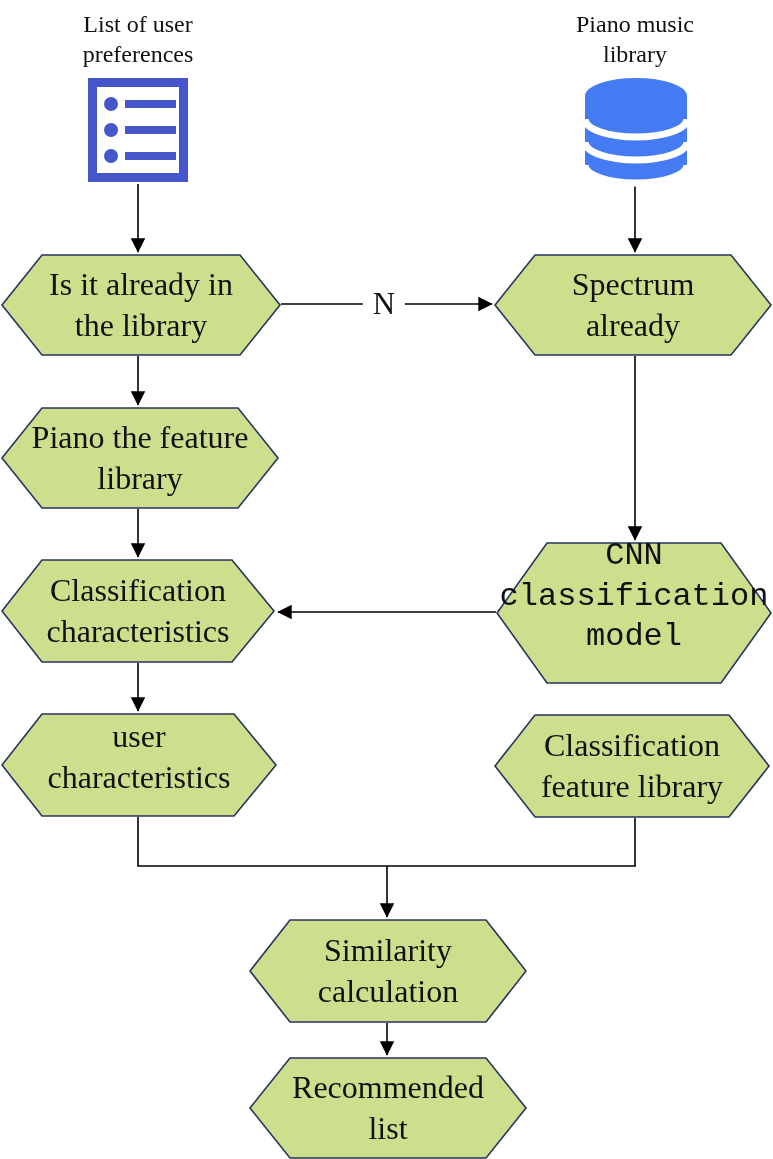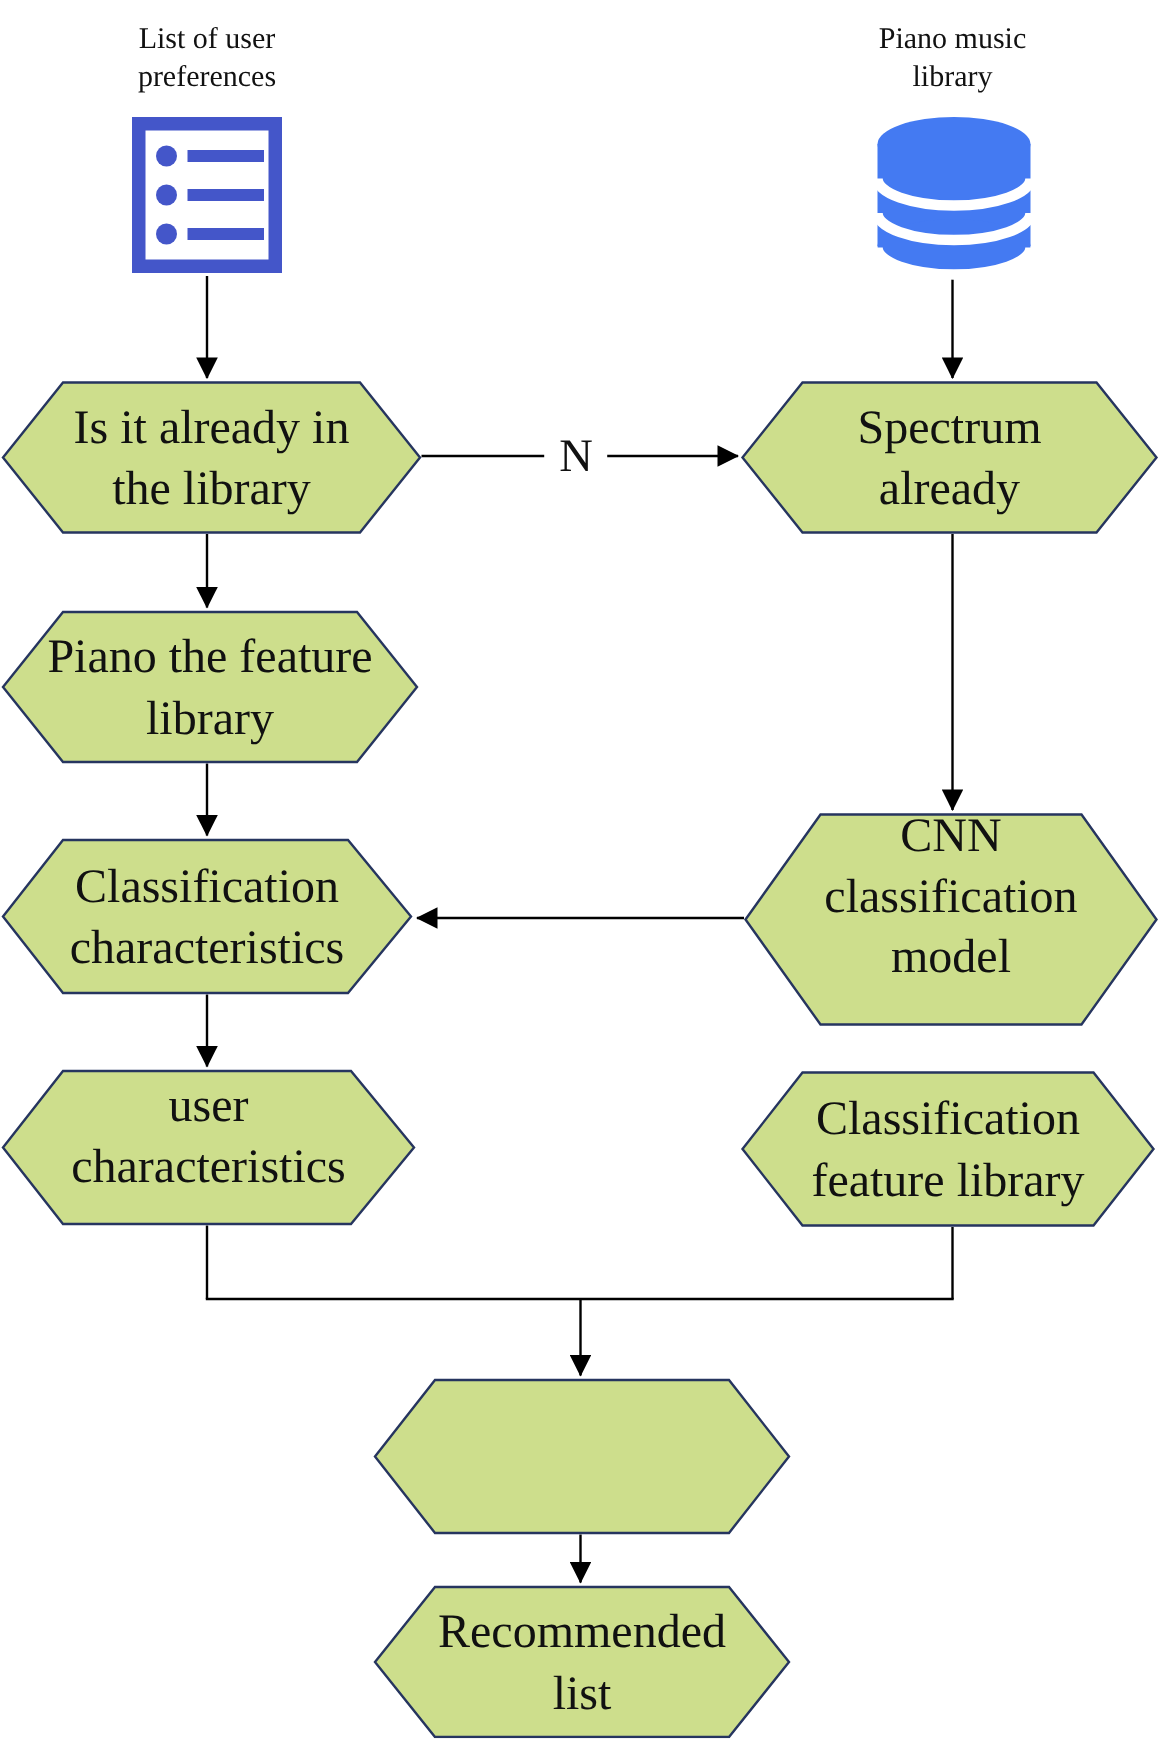--- a/index.html
+++ b/index.html
@@ -20,21 +20,21 @@
     position:absolute;
     display:flex;
     align-items:center;
     justify-content:center;
     text-align:center;
     white-space:pre-line;
     color:#111111;
     font-size:32px;
     line-height:1.27;
   }
-  .title { font-size:20px; }
+  .title { font-size:24px; }
 
   #edge-label-n {
     position:absolute;
     left:384px; top:304px;
     transform:translate(-50%,-50%);
     background:#ffffff;
     padding:0 10px;
     font-size:31px;
     color:#111111;
   }
@@ -107,32 +107,34 @@
 
   <div class="label" style="left:2px; top:255px; width:278px; height:100px;">Is it already in
 the library</div>
 
   <div class="label" style="left:495px; top:255px; width:276px; height:100px;">Spectrum
 already</div>
 
   <div class="label" style="left:2px; top:408px; width:276px; height:100px;">Piano the feature
 library</div>
 
-  <div class="label" style="left:497px; top:543px; width:274px; height:108px;">CNN
+  <div class="label" style="left:497px; top:543px; width:274px; height:108px;font-family:Liberation Mono, monospace;">CNN
 classification
 model</div>
 
   <div class="label" style="left:2px; top:560px; width:272px; height:102px;">Classification
 characteristics</div>
 
   <div class="label" style="left:2px; top:714px; width:274px; height:86px;">user
 characteristics</div>
 
   <div class="label" style="left:495px; top:715px; width:274px; height:102px;">Classification
 feature library</div>
 
+  <div class="label" style="left:250px; top:920px; width:276px; height:102px;">Similarity
+calculation</div>
 
   <div class="label" style="left:250px; top:1058px; width:276px; height:100px;">Recommended
 list</div>
 
   <div id="edge-label-n">N</div>
 
 </div>
 
 </body></html>

